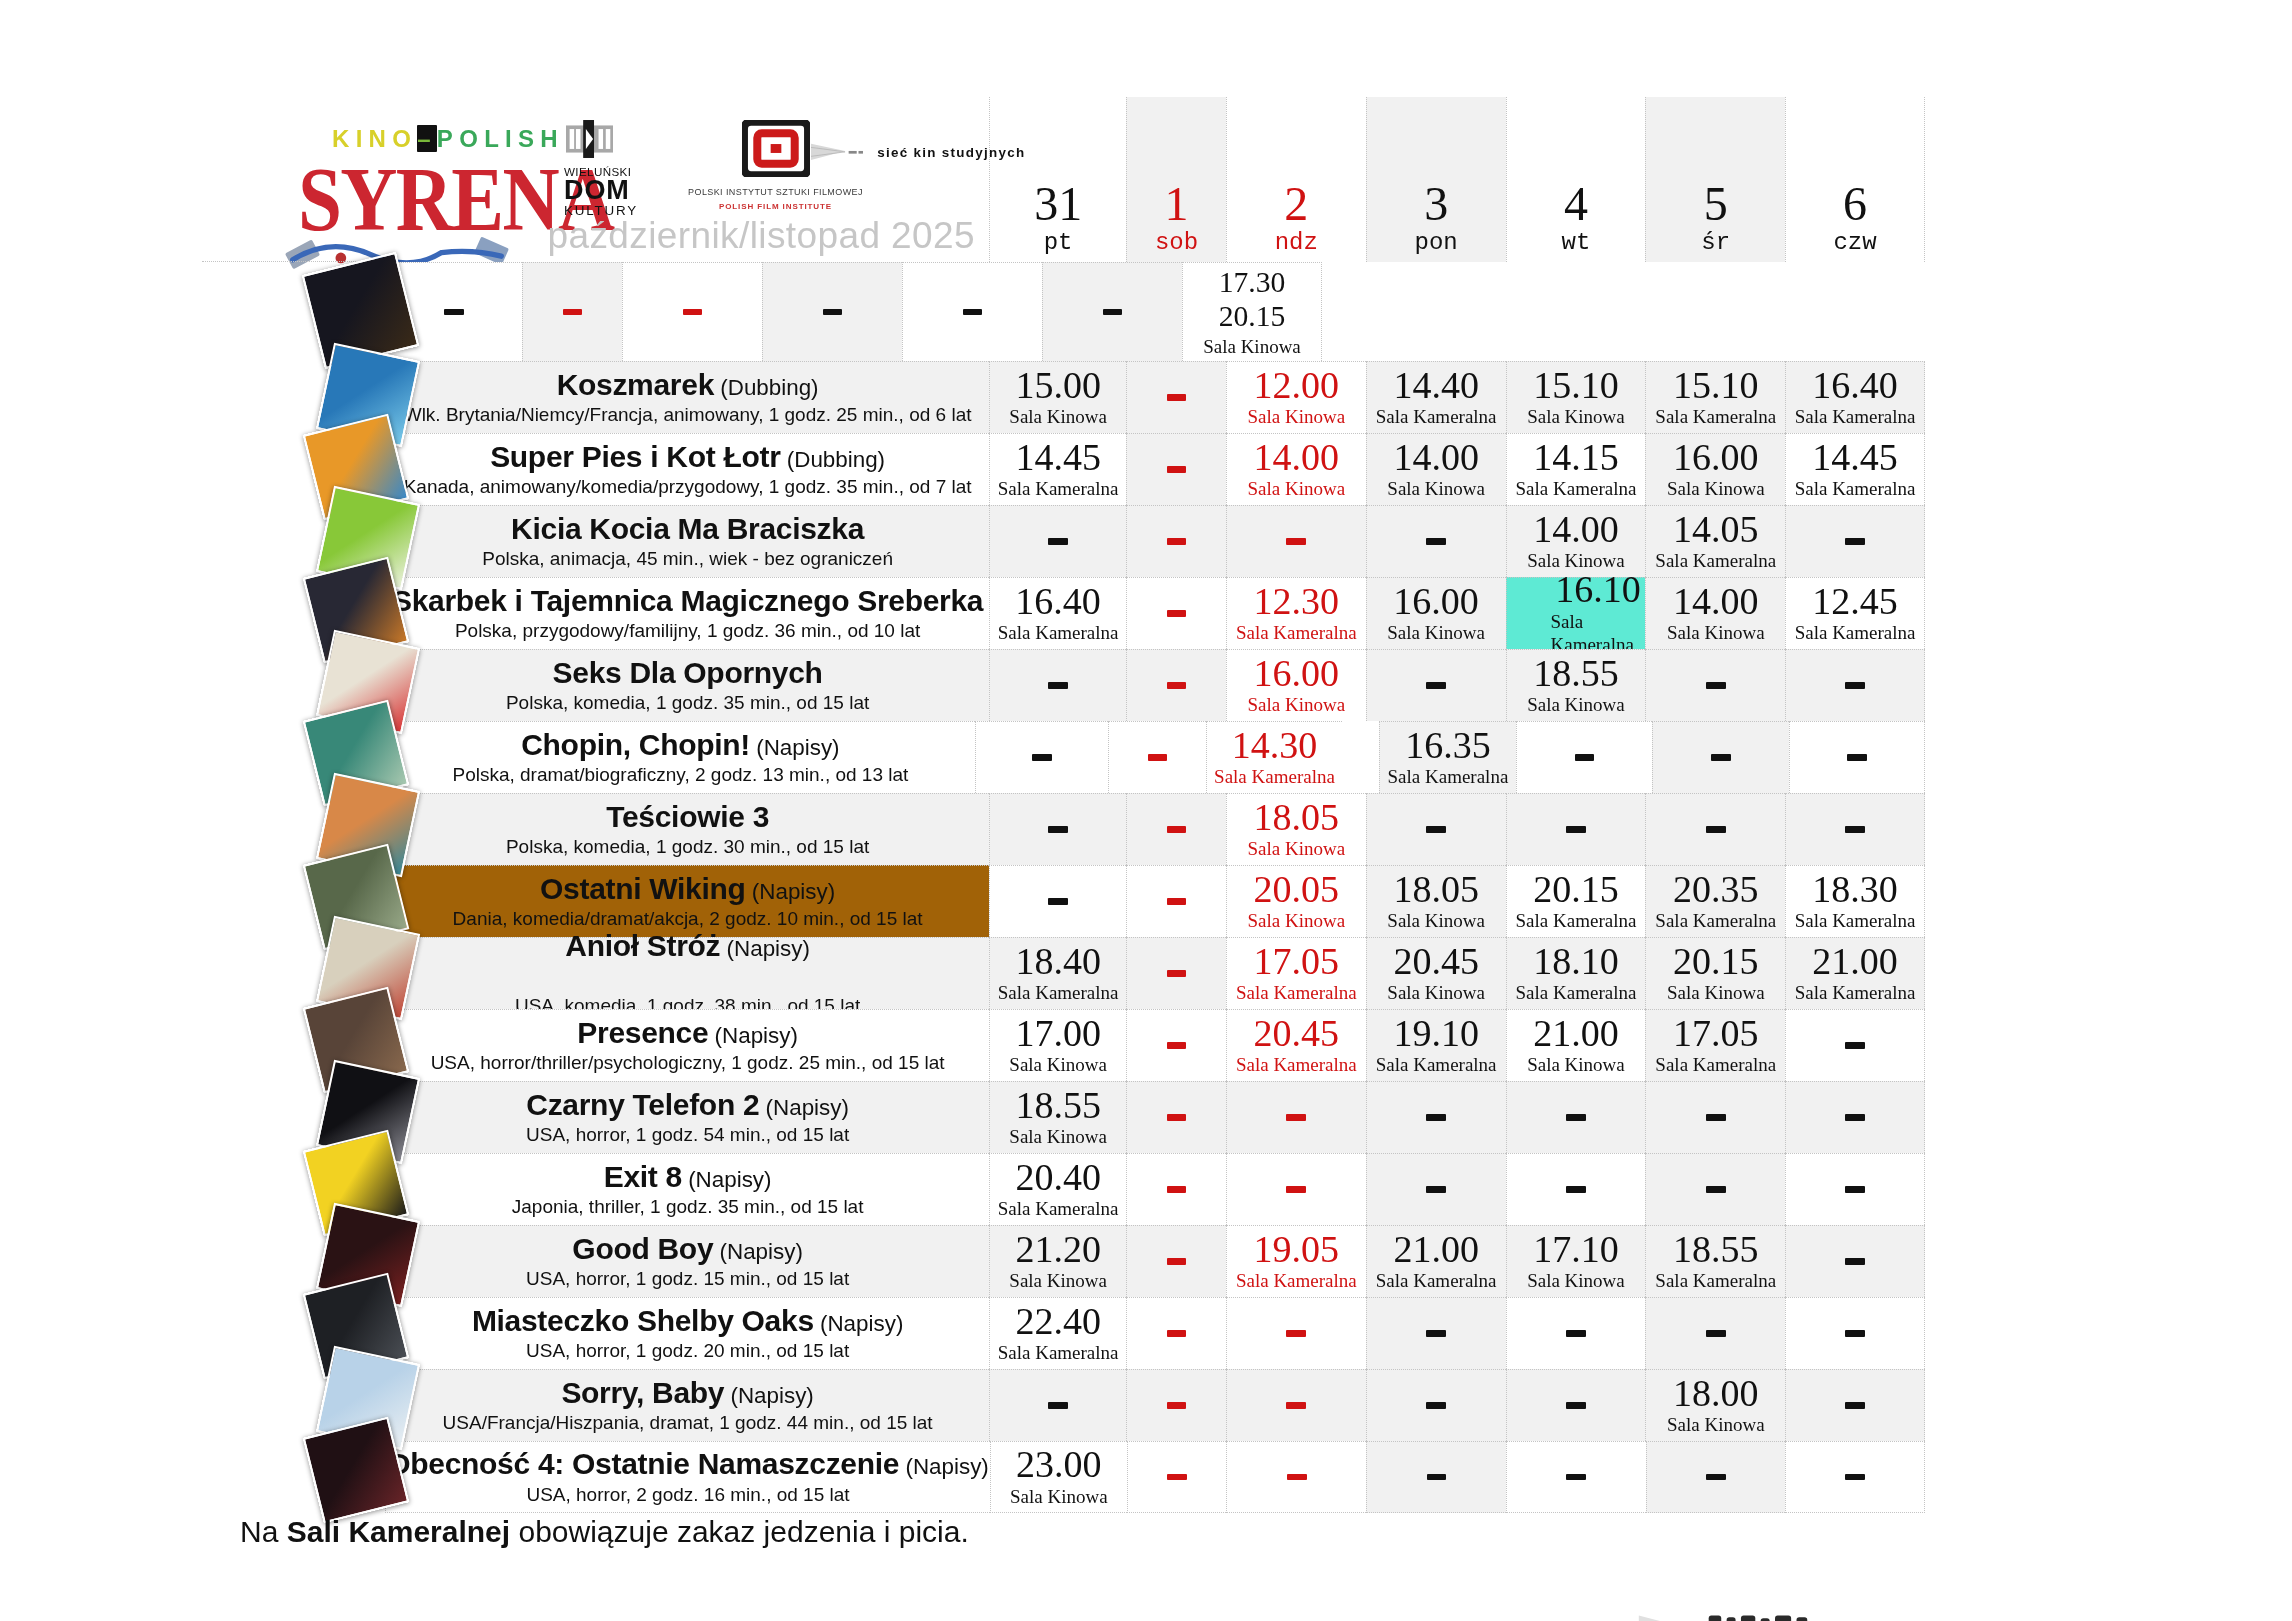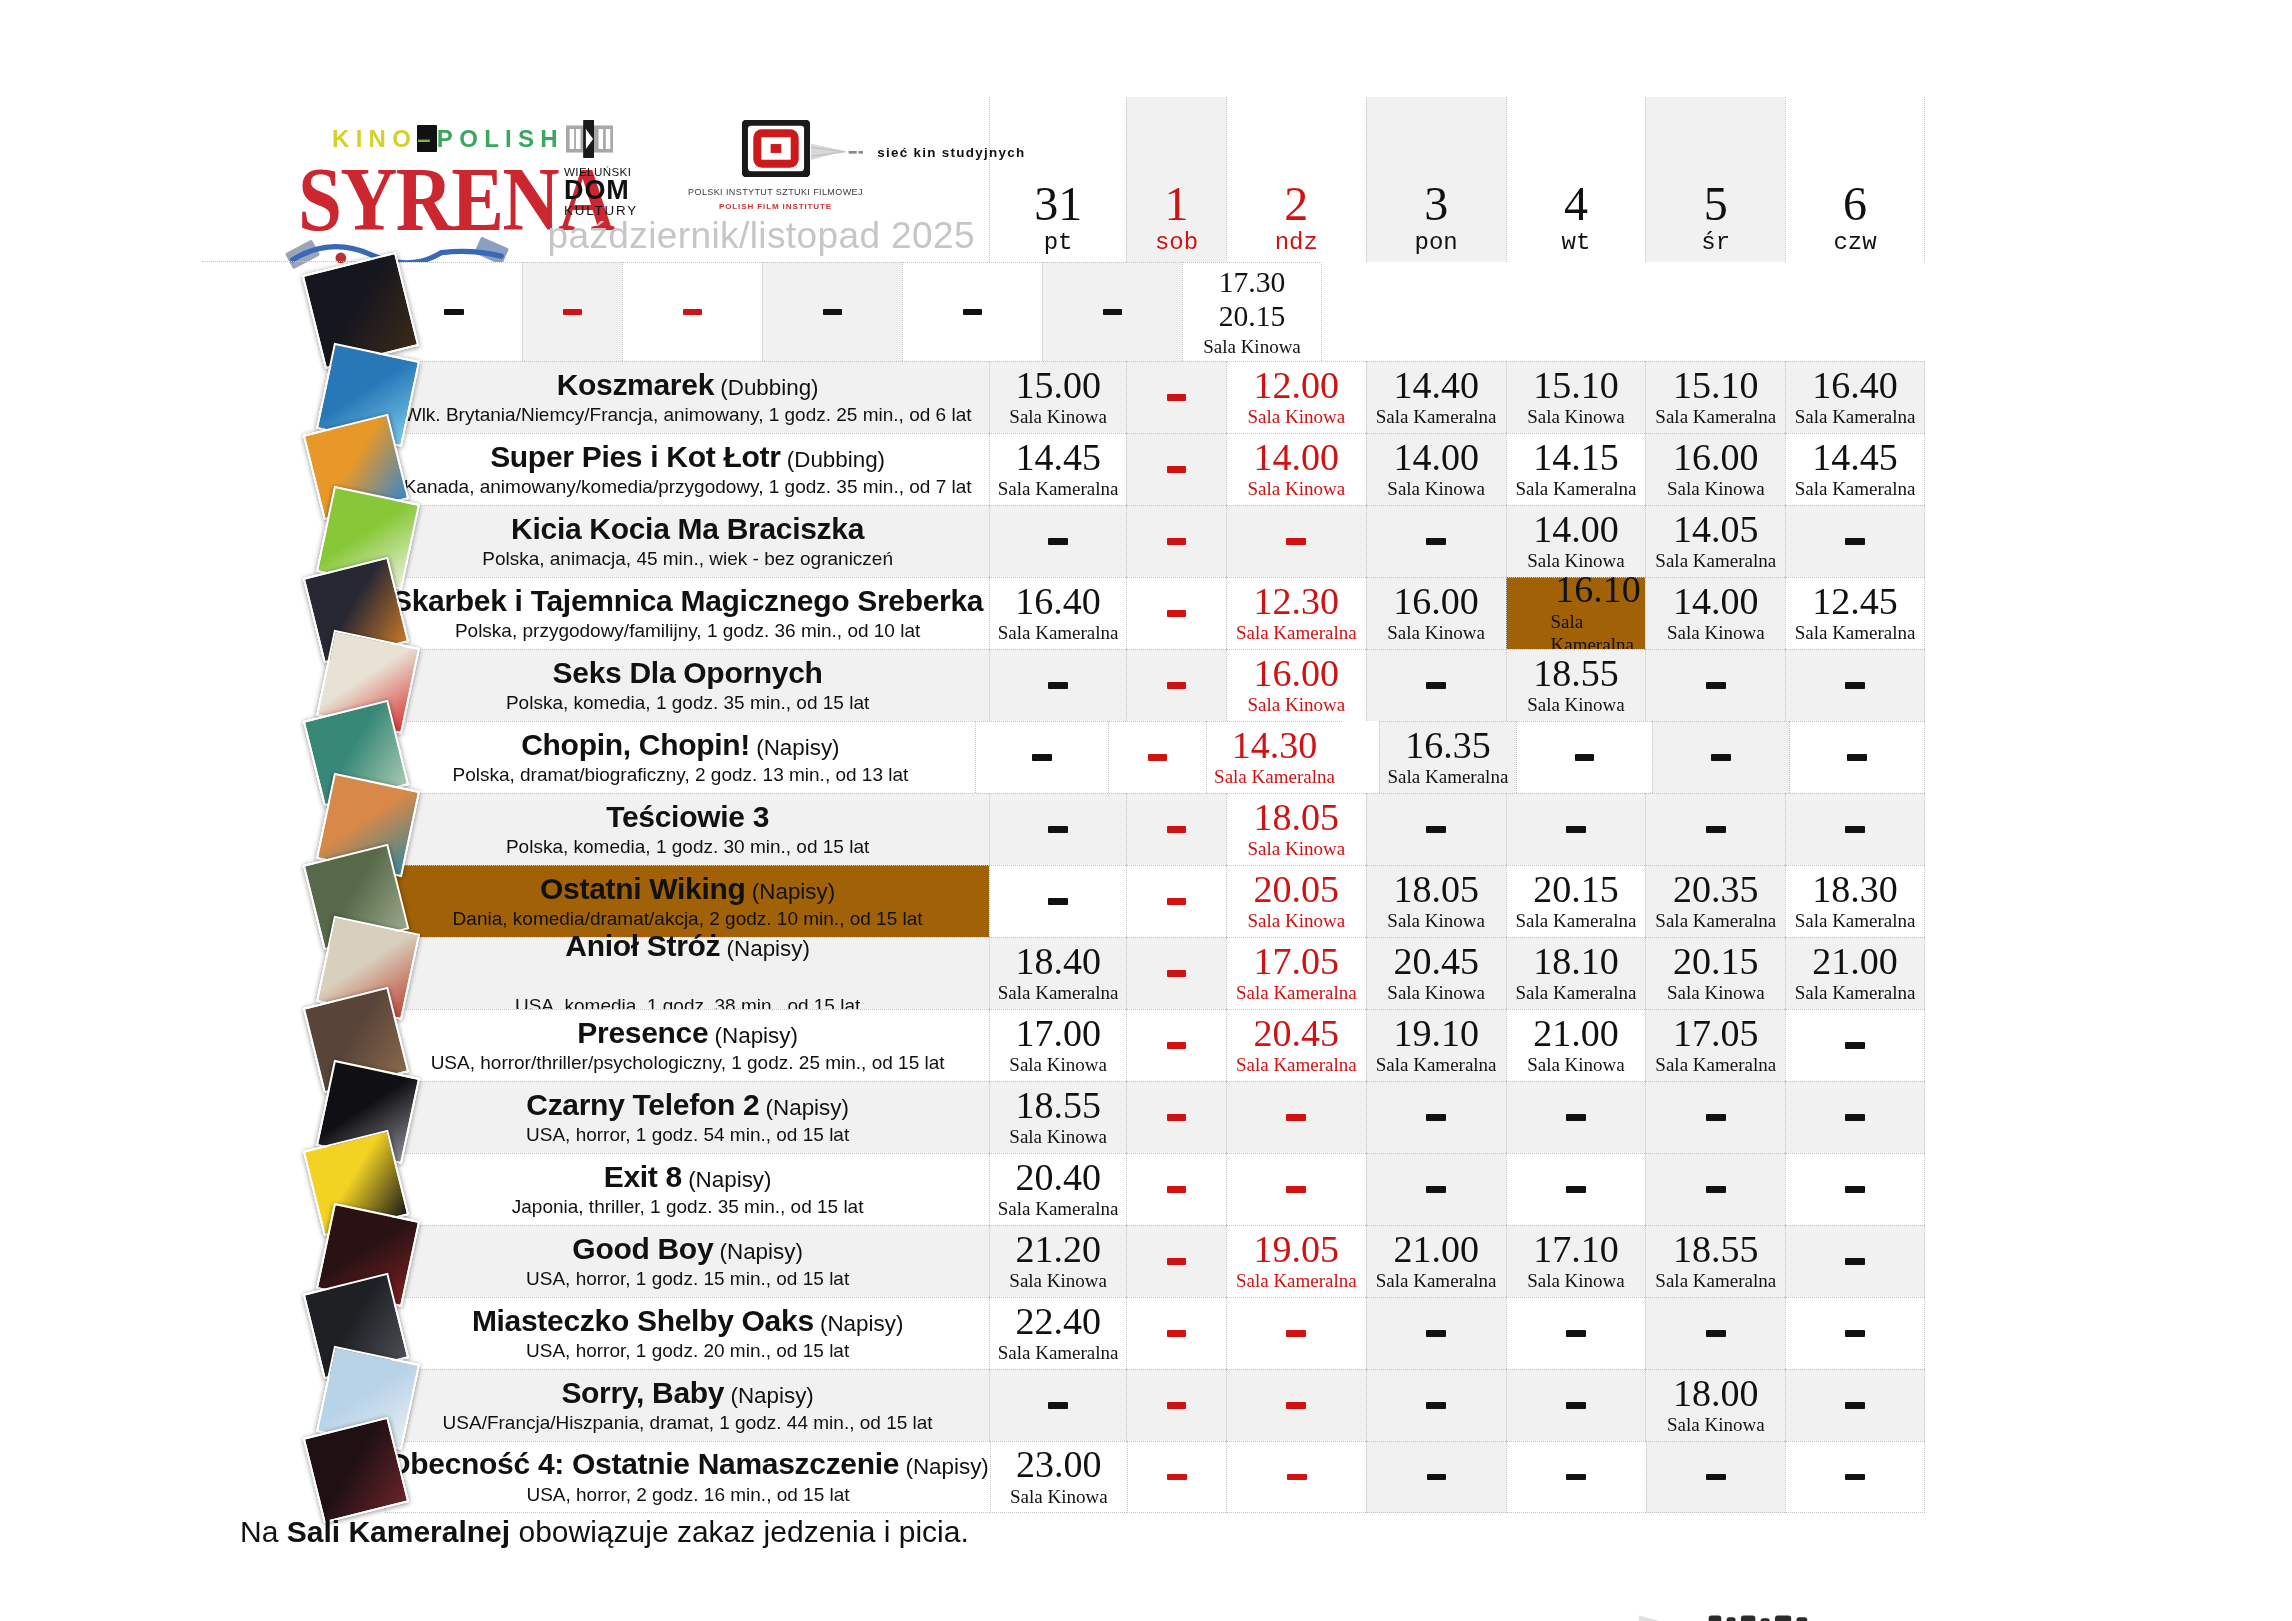--- a/index.html
+++ b/index.html
@@ -279,21 +279,21 @@
           <div class="dash red"></div>
         </div>
         <div class="cell bl bt red" style="width: 140px; background: rgb(255, 255, 255);">
           <div class="time">12.30</div>
           <div class="room">Sala Kameralna</div>
         </div>
         <div class="cell bl bt" style="width: 140px; background: rgb(241, 241, 241);">
           <div class="time">16.00</div>
           <div class="room">Sala Kinowa</div>
         </div>
-        <div class="cell bl bt" style="width: 140px; background: #a16207; padding-left: 44px;">
+        <div class="cell bl bt" style="width: 140px; background: #5eead4; padding-left: 44px;">
           <div class="time">16.10</div>
           <div class="room">Sala Kameralna</div>
         </div>
         <div class="cell bl bt" style="width: 140px; background: rgb(241, 241, 241);">
           <div class="time">14.00</div>
           <div class="room">Sala Kinowa</div>
         </div>
         <div class="cell bl bt br" style="width: 140px; background: rgb(255, 255, 255);">
           <div class="time">12.45</div>
           <div class="room">Sala Kameralna</div>

